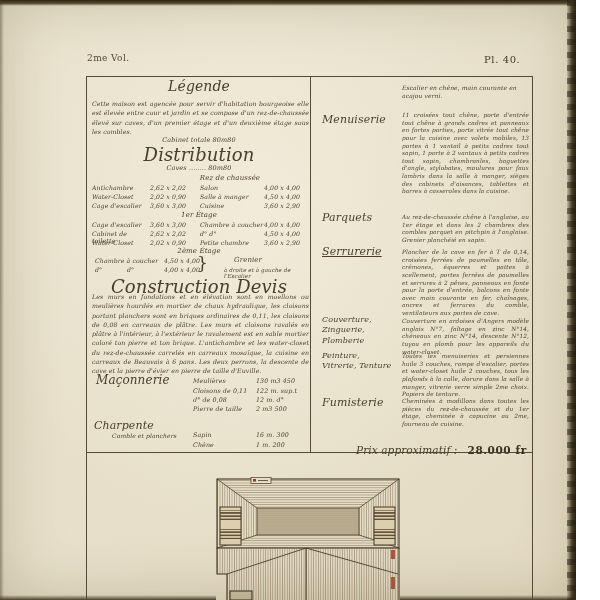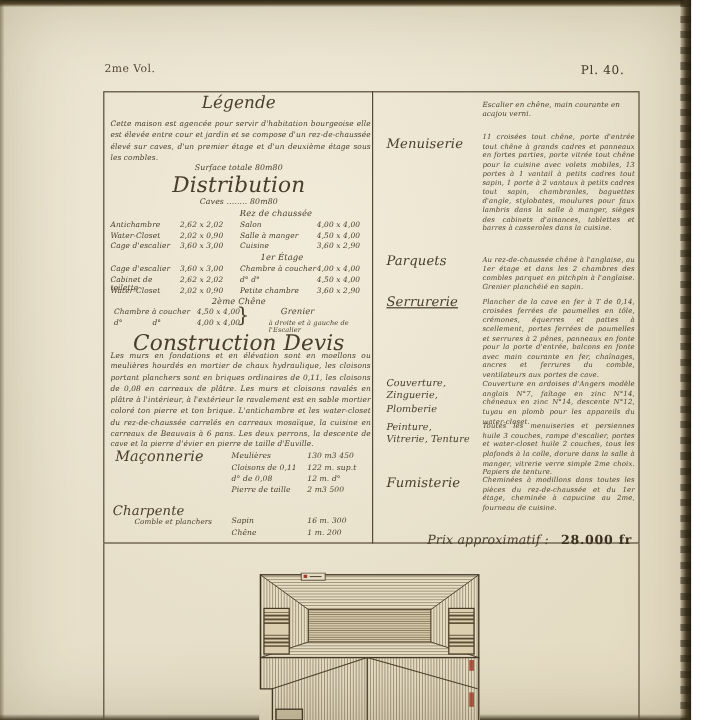--- a/index.html
+++ b/index.html
@@ -62,21 +62,21 @@
 
   <div class="abs vol">2me Vol.</div>
   <div class="abs plate">Pl. 40.</div>
 
   <div class="abs frame"></div>
   <div class="abs divider"></div>
   <div class="abs lower-panel"></div>
 
   <div class="abs hw ctr t-title" style="left:88px;top:78px;width:222px;">Légende</div>
   <div class="abs hw t6 jst" style="left:92px;top:99px;width:217px;">Cette maison est agencée pour servir d'habitation bourgeoise elle est élevée entre cour et jardin et se compose d'un rez-de-chaussée élevé sur caves, d'un premier étage et d'un deuxième étage sous les combles.</div>
-  <div class="abs hw ctr t65" style="left:88px;top:136px;width:222px;">Surface totale 80m80</div>
+  <div class="abs hw ctr t65" style="left:88px;top:136px;width:222px;">Cabinet totale 80m80</div>
 
   <div class="abs hw ctr t-sub" style="left:88px;top:144px;width:222px;">Distribution</div>
   <div class="abs hw ctr t65" style="left:88px;top:164px;width:222px;">Caves ........ 80m80</div>
 
   <div class="abs hw ctr t7" style="left:88px;top:174px;width:222px;padding-left:31px;">Rez de chaussée</div>
   <div class="abs hw room-row" style="top:184px;">
     <span class="rc1">Antichambre</span>
     <span class="rc2">2,62 x 2,02</span>
     <span class="rc3">Salon</span>
     <span class="rc4">4,00 x 4,00</span>
@@ -87,41 +87,41 @@
     <span class="rc3">Salle à manger</span>
     <span class="rc4">4,50 x 4,00</span>
   </div>
   <div class="abs hw room-row" style="top:202px;">
     <span class="rc1">Cage d'escalier</span>
     <span class="rc2">3,60 x 3,00</span>
     <span class="rc3">Cuisine</span>
     <span class="rc4">3,60 x 2,90</span>
   </div>
 
-  <div class="abs hw ctr t7" style="left:88px;top:211px;width:222px;padding-left:36px;">1er Étage</div>
+  <div class="abs hw ctr t7" style="left:88px;top:211px;width:222px;">1er Étage</div>
   <div class="abs hw room-row" style="top:221px;">
     <span class="rc1">Cage d'escalier</span>
     <span class="rc2">3,60 x 3,00</span>
     <span class="rc3">Chambre à coucher</span>
     <span class="rc4">4,00 x 4,00</span>
   </div>
   <div class="abs hw room-row" style="top:230px;">
     <span class="rc1">Cabinet de toilette</span>
     <span class="rc2">2,62 x 2,02</span>
     <span class="rc3">d°        d°</span>
     <span class="rc4">4,50 x 4,00</span>
   </div>
   <div class="abs hw room-row" style="top:239px;">
     <span class="rc1">Water-Closet</span>
     <span class="rc2">2,02 x 0,90</span>
     <span class="rc3">Petite chambre</span>
     <span class="rc4">3,60 x 2,90</span>
   </div>
 
-  <div class="abs hw ctr t7" style="left:88px;top:247px;width:222px;">2ème Chêne</div>
+  <div class="abs hw ctr t7" style="left:88px;top:247px;width:222px;">2ème Étage</div>
   <div class="abs hw" style="left:95px;top:257px;width:70px;font-size:6.2px;">Chambre à coucher</div>
   <div class="abs hw" style="left:164px;top:257px;font-size:6.2px;">4,50 x 4,00</div>
   <div class="abs hw" style="left:95px;top:266px;width:70px;font-size:6.2px;white-space:pre;">d°            d°</div>
   <div class="abs hw" style="left:164px;top:266px;font-size:6.2px;">4,00 x 4,00</div>
   <div class="abs brace" style="left:197px;top:255px;">}</div>
   <div class="abs hw" style="left:234px;top:256px;font-size:7px;">Grenier</div>
   <div class="abs hw" style="left:224px;top:267px;width:90px;font-size:5.5px;">à droite et à gauche de l'Escalier</div>
 
   <div class="abs hw ctr t-sub" style="left:88px;top:276px;width:222px;">Construction  Devis</div>
   <div class="abs hw t6 jst" style="left:92px;top:292px;width:217px;">Les murs en fondations et en élévation sont en moellons ou meulières hourdés en mortier de chaux hydraulique, les cloisons portant planchers sont en briques ordinaires de 0,11, les cloisons de 0,08 en carreaux de plâtre. Les murs et cloisons ravalés en plâtre à l'intérieur, à l'extérieur le ravalement est en sable mortier coloré ton pierre et ton brique. L'antichambre et les water-closet du rez-de-chaussée carrelés en carreaux mosaïque, la cuisine en carreaux de Beauvais à 6 pans. Les deux perrons, la descente de cave et la pierre d'évier en pierre de taille d'Euville.</div>

